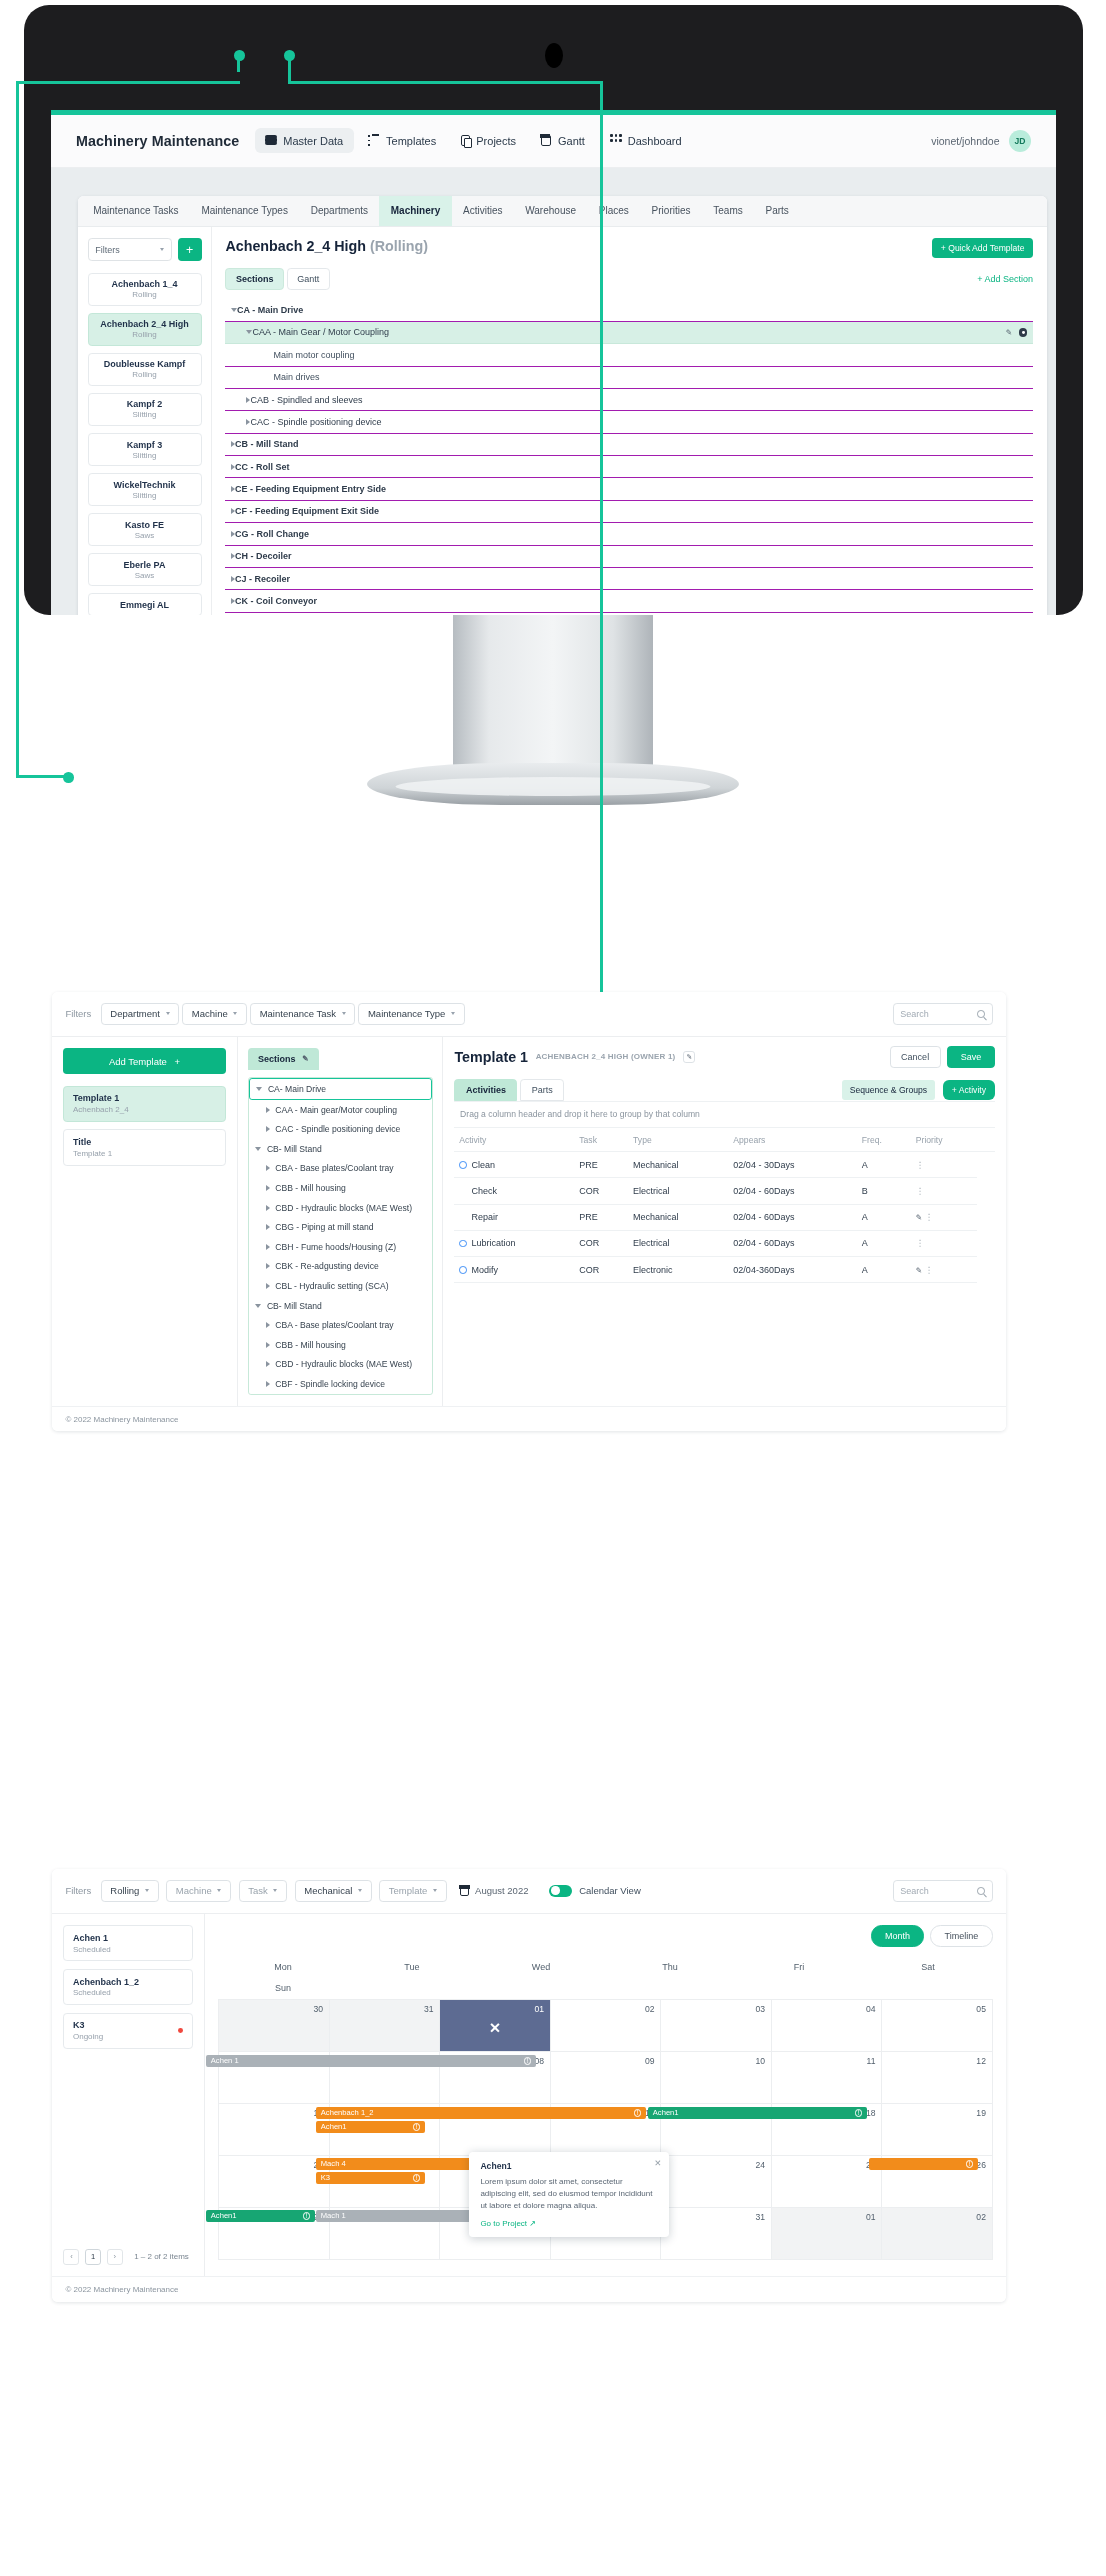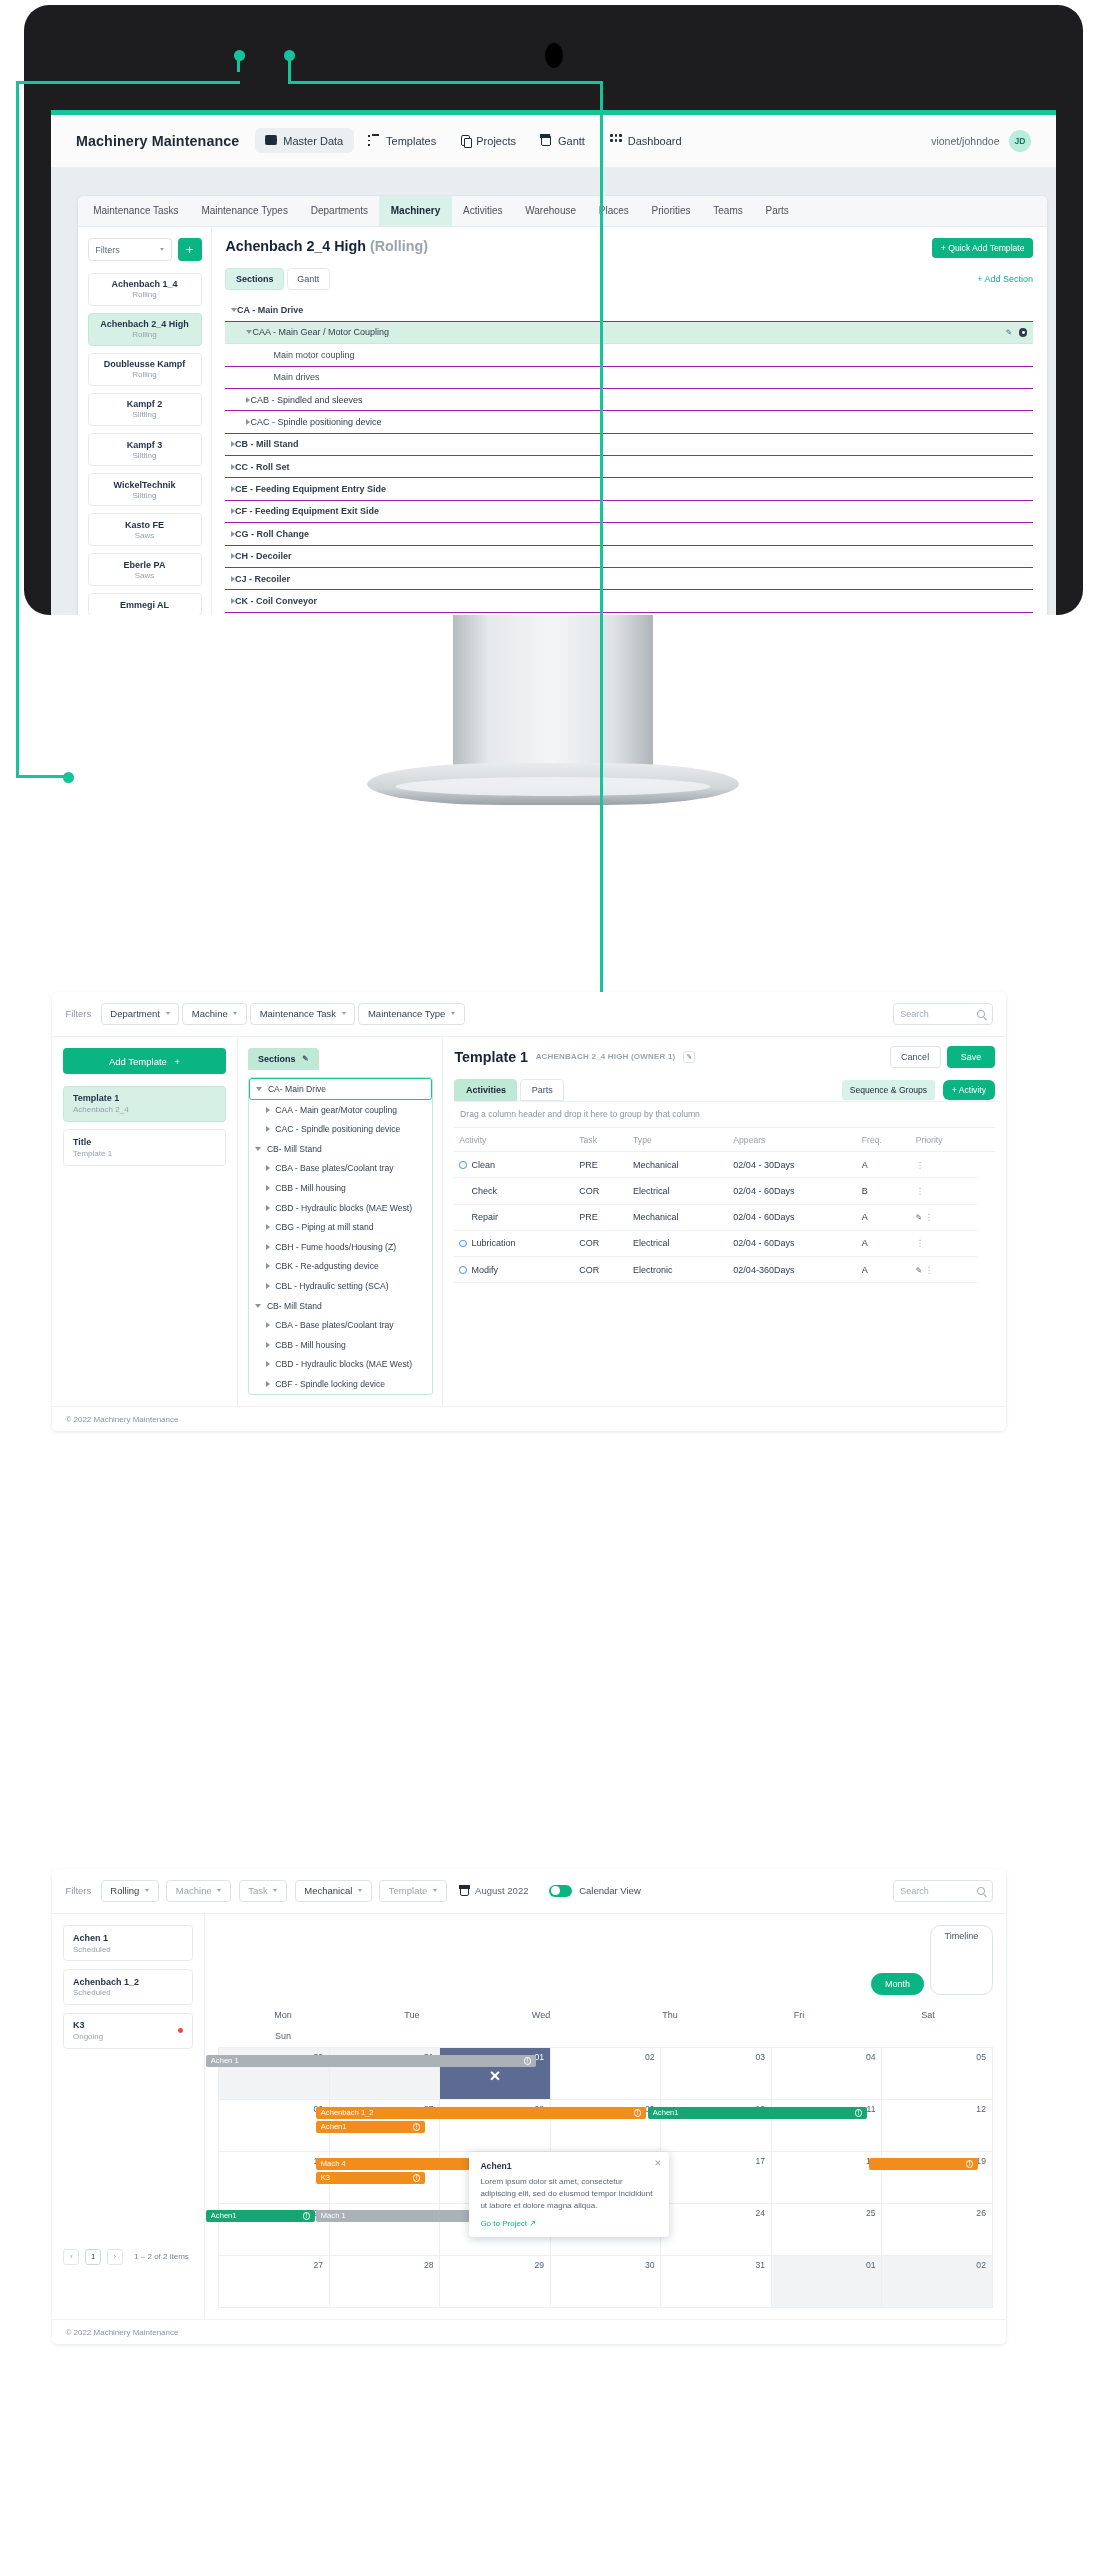--- a/index.html
+++ b/index.html
@@ -220,21 +220,21 @@
   table.acts td{font-size:9px;color:#2f3c4b;padding:7.6px 4.8px;border-bottom:1px solid #eef1f3;}
   .bluedot{width:7.6px;height:7.6px;border-radius:50%;border:1.9px solid #3d8ef7;display:inline-block;margin-right:4.8px;vertical-align:-1px;}
   .kebab{color:#9aa4ad;font-size:8.6px;}
 
   
   .bot-panel{position:absolute;left:52px;top:1869px;width:954px;}
   .toggle-pill{width:23px;height:12.4px;border-radius:7.6px;background:#0bb583;position:relative;cursor:pointer;}
   .toggle-pill::after{content:"";position:absolute;left:1.9px;top:1.9px;width:8.6px;height:8.6px;border-radius:50%;background:#fff;}
   .seg{display:flex;gap:5.7px;justify-content:flex-end;margin-bottom:9.5px;}
   .seg-btn{font-size:9px;padding:4.8px 13.4px;border-radius:10.5px;border:1px solid #dde2e6;background:#fff;color:#47525e;cursor:pointer;}
-  .seg-btn.on{background:#0bb583;border-color:#0bb583;color:#fff;margin-top:48px;}
+  .seg-btn.on{background:#0bb583;border-color:#0bb583;color:#fff;}
   .cal-head{display:grid;grid-template-columns:repeat(6,1fr);}
   .cal-head div{font-size:9px;color:#53606d;text-align:center;padding:5.7px 0;}
   .cal-grid{display:grid;grid-template-columns:repeat(7,1fr);border-left:1px solid #eceef0;border-top:1px solid #eceef0;}
   .cell{border-right:1px solid #eceef0;border-bottom:1px solid #eceef0;height:52px;position:relative;}
   .cell.other{background:#f2f3f4;}
   .cell.mark{background:#5d6b92;}
   .cell .dnum{position:absolute;top:3.8px;right:5.7px;font-size:8.6px;color:#53606d;}
   .cell.mark .dnum{color:#fff;}
   .cell .xmark{position:absolute;left:50%;top:55%;transform:translate(-50%,-50%);color:#fff;font-size:14.3px;font-weight:700;}
   .ev{position:absolute;height:12.4px;border-radius:1.9px;font-size:7.6px;color:#fff;display:flex;align-items:center;padding:0 4.8px;overflow:hidden;white-space:nowrap;cursor:pointer;}

